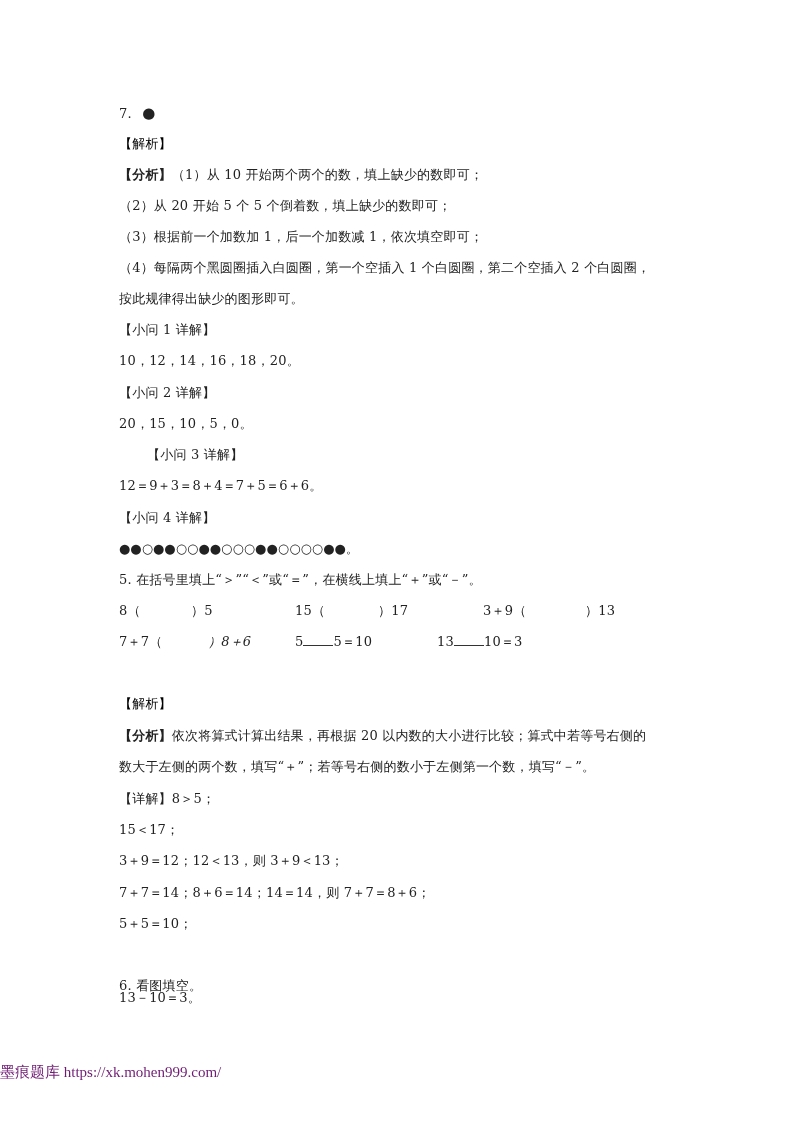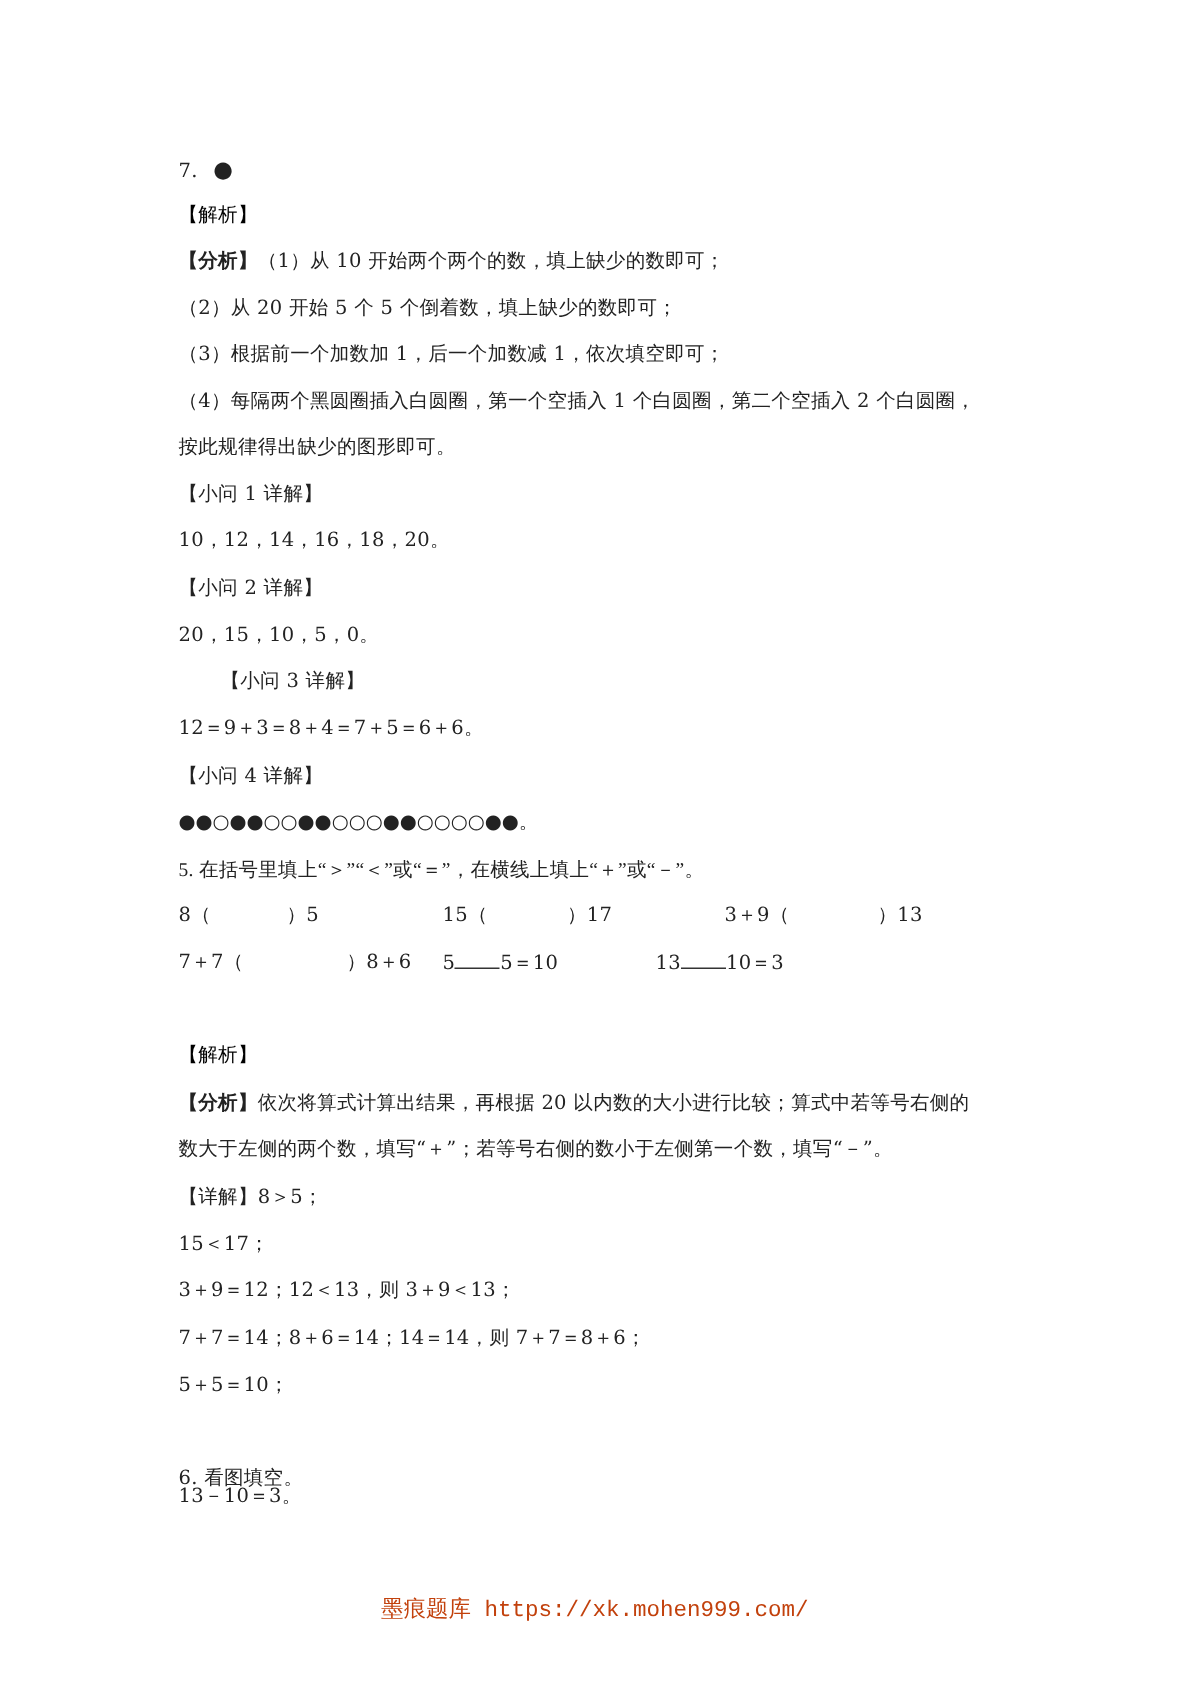--- a/index.html
+++ b/index.html
@@ -17,23 +17,23 @@
     .blue { color: #000000; }
     .cell { position: absolute; white-space: nowrap; }
     .blank {
       display: inline-block; width: 30px; border-bottom: 1px solid #333;
       height: 12px; vertical-align: baseline;
     }
     .ans-item { display: inline-block; margin-left: 24px; }
     .ans-item:first-child { margin-left: 30px; }
     .circles { font-size: 13px; letter-spacing: 0; }
     .footer {
-      position: absolute; left: 0; width: 793px; top: 1063px; text-align: center;
-      font-family: Liberation Mono, monospace;
-      font-size: 15px; color: #c2410c;
+      position: absolute; left: 0; width: 793px; top: 1063px; text-align: left;
+      font-family: Liberation Serif, serif;
+      font-size: 15px; color: #701a75;
     }
     .bold { font-weight: bold; }
   </style>
 </head>
 <body>
 
 <div class="page">
 
   <div class="line" style="top:104px;">
     <span>7.</span>
@@ -55,34 +55,34 @@
 
   <div class="line" style="top:384px;">【小问 2 详解】</div>
   <div class="line" style="top:415px;">20，15，10，5，0。</div>
 
   <div class="line" style="top:446px;margin-left:28px;">【小问 3 详解】</div>
   <div class="line" style="top:477px;">12＝9＋3＝8＋4＝7＋5＝6＋6。</div>
 
   <div class="line" style="top:509px;">【小问 4 详解】</div>
   <div class="line circles" style="top:540px;">●●○●●○○●●○○○●●○○○○●●。</div>
 
-  <div class="line" style="top:571px;font-family:Liberation Serif, serif;">5. 在括号里填上“＞”“＜”或“＝”，在横线上填上“＋”或“－”。</div>
+  <div class="line" style="top:571px;">5. 在括号里填上“＞”“＜”或“＝”，在横线上填上“＋”或“－”。</div>
 
   <div class="line" style="top:602px;left:0;width:793px;">
     <span class="cell" style="left:119px;">8（</span>
     <span class="cell" style="left:191px;">）5</span>
     <span class="cell" style="left:295px;">15（</span>
     <span class="cell" style="left:378px;">）17</span>
     <span class="cell" style="left:483px;">3＋9（</span>
     <span class="cell" style="left:585px;">）13</span>
   </div>
 
   <div class="line" style="top:633px;left:0;width:793px;">
     <span class="cell" style="left:119px;">7＋7（</span>
-    <span class="cell" style="left:231px;">）8＋6</span>
+    <span class="cell" style="left:208px;font-style:italic;">）8＋6</span>
     <span class="cell" style="left:295px;">
       <span>5</span><span class="blank"></span><span>5＝10</span>
     </span>
     <span class="cell" style="left:437px;">
       <span>13</span><span class="blank"></span><span>10＝3</span>
     </span>
   </div>
 
 
   <div class="line blue" style="top:695px;">【解析】</div>

